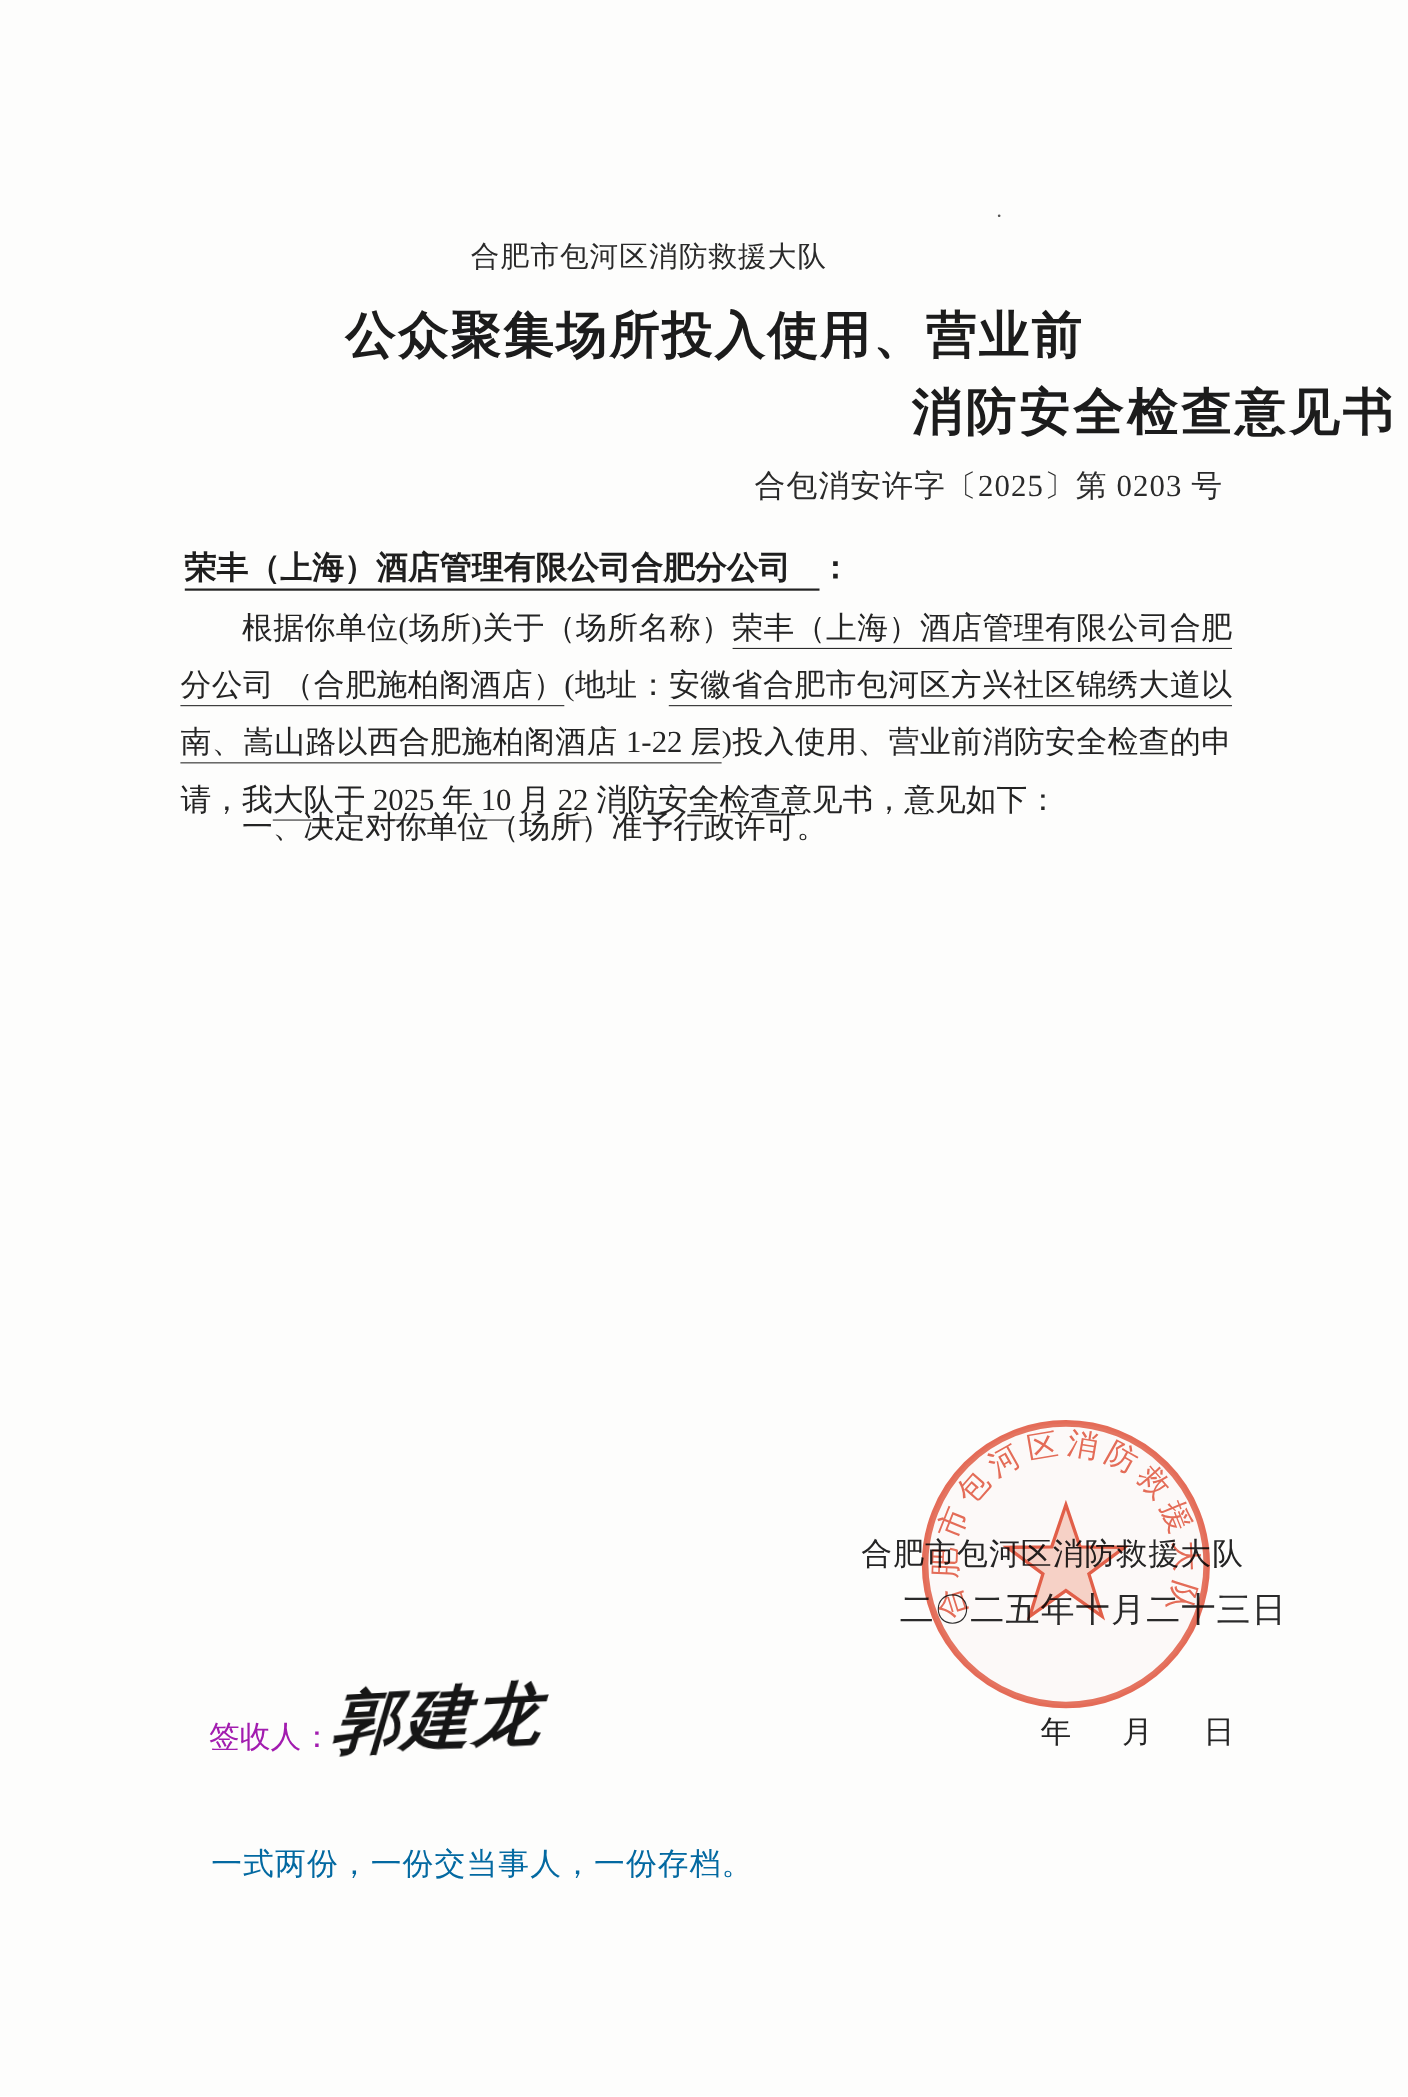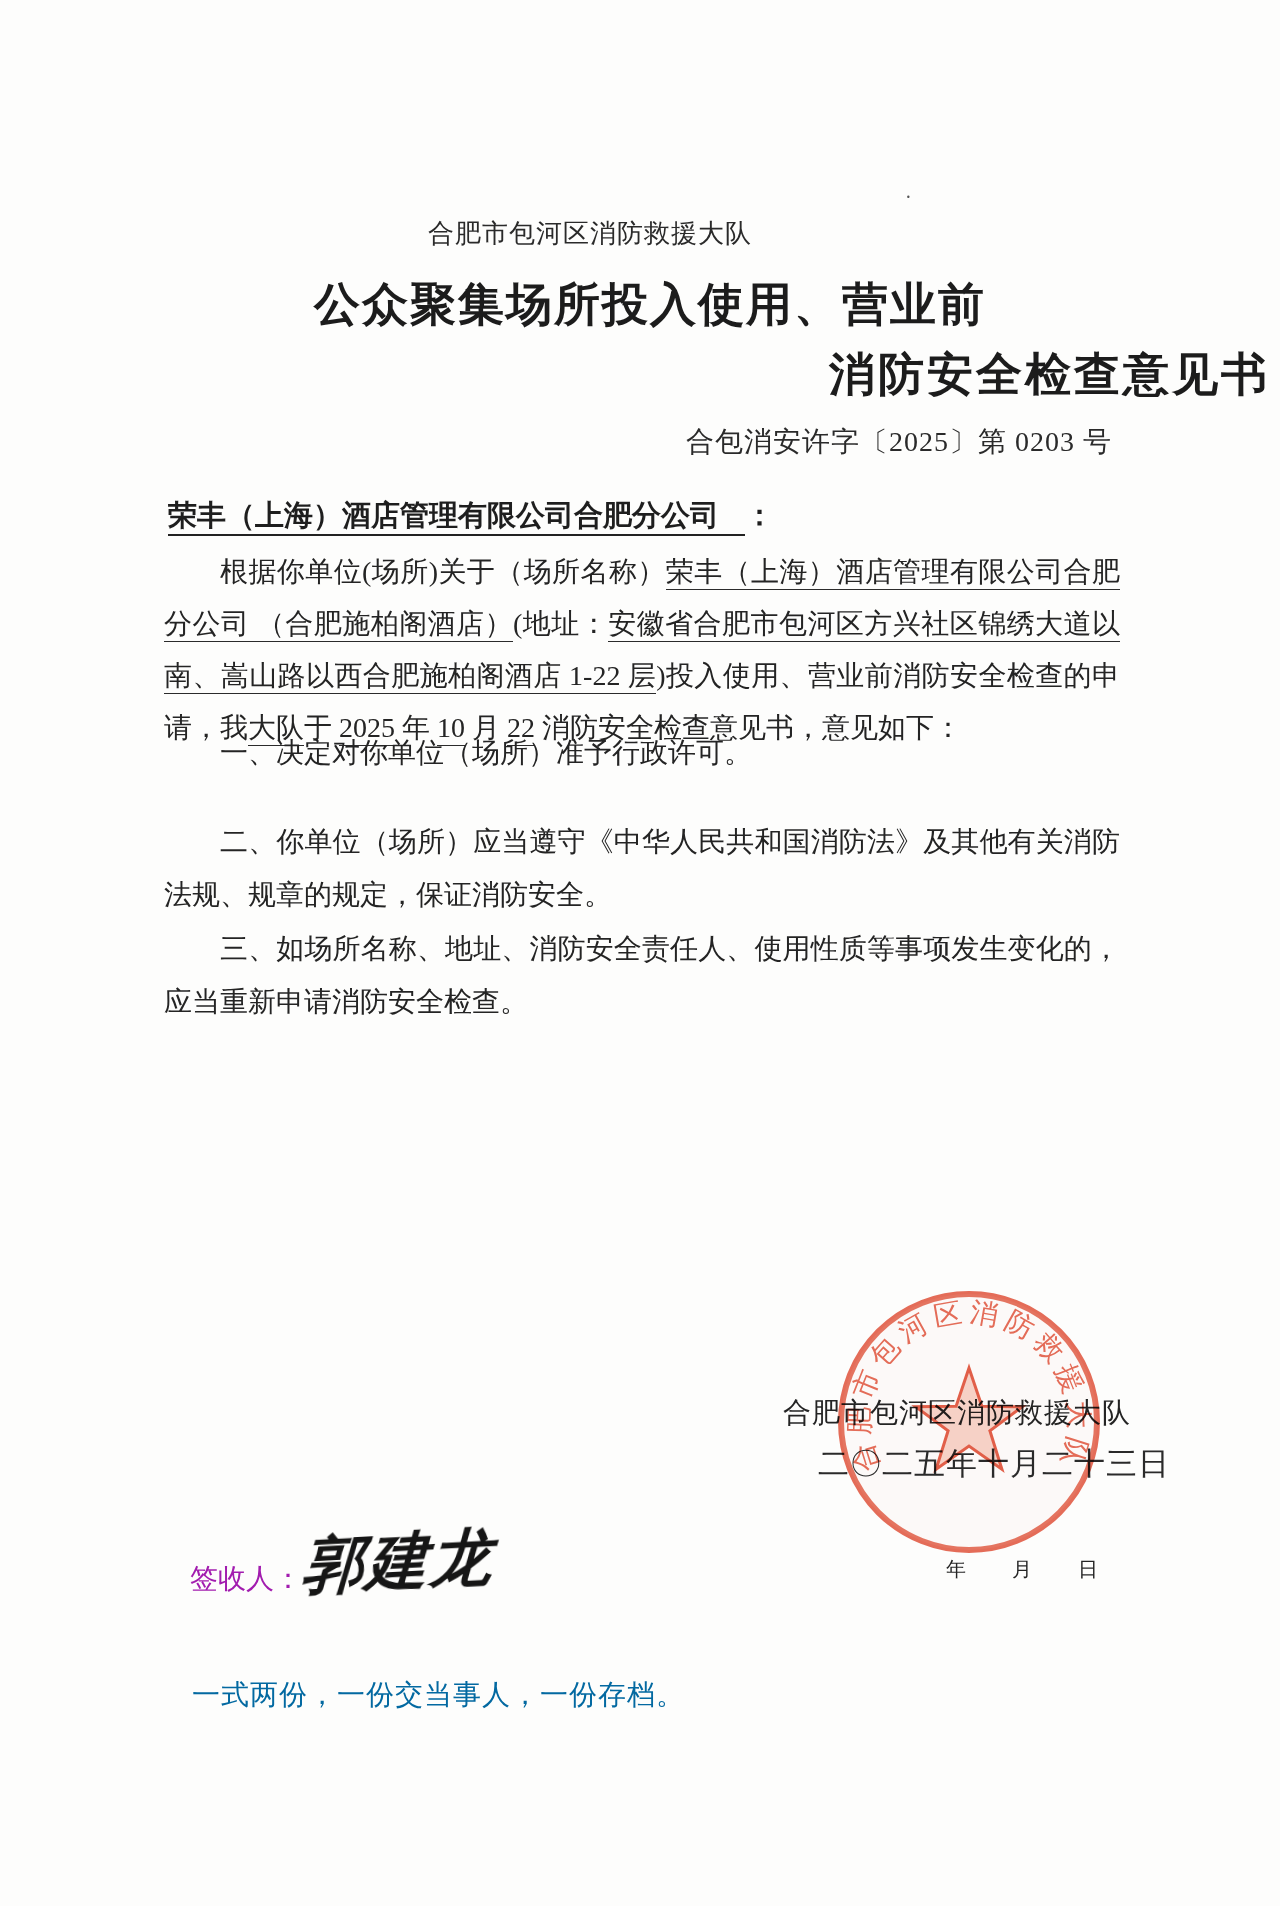--- a/index.html
+++ b/index.html
@@ -50,21 +50,21 @@
   .sig-unit{
     position:absolute;top:1394px;left:783px;
     font-size:28px;letter-spacing:1px;color:#242424;
   }
   .sig-date{
     position:absolute;top:1443px;left:818px;
     font-size:31px;letter-spacing:1px;color:#2a2a2a;font-family:Liberation Serif, serif;
   }
   .ymd{
     position:absolute;top:1556px;left:946px;
-    font-size:20px;color:#242424;
+    font-size:28px;color:#242424;
   }
   .ymd span{margin-right:46px;}
   .ymd span:last-child{margin-right:0;}
   .receipt-label{
     position:absolute;top:1560px;left:190px;
     font-size:28px;color:#a21caf;
   }
   .signature{
     position:absolute;top:1520px;left:302px;
     font-size:62px;font-weight:bold;color:#161616;
@@ -98,22 +98,20 @@
 
   <div class="addressee">
     <span class="name">荣丰（上海）酒店管理有限公司合肥分公司</span><span>：</span>
   </div>
 
   <div class="body-para">
     <span>根据你单位(场所)关于（场所名称）</span><span class="u">荣丰（上海）酒店管理有限公司合肥分公司 （合肥施柏阁酒店）</span><span>(地址：</span><span class="u">安徽省合肥市包河区方兴社区锦绣大道以南、嵩山路以西合肥施柏阁酒店 1-22 层</span><span>)投入使用、营业前消防安全检查的申请，我</span><span class="u">大队</span><span>于 </span><span class="u">2025</span><span> 年 </span><span class="u">10</span><span> 月 </span><span class="u">22</span><span> 消防安全检查意见书，意见如下：</span>
   </div>
 
   <p class="item item1">一、决定对你单位（场所）准予行政许可。</p>
-  <p class="item item2">二、你单位（场所）应当遵守《中华人民共和国消防法》及其他有关消防法规、规章的规定，保证消防安全。</p>
-  <p class="item item3">三、如场所名称、地址、消防安全责任人、使用性质等事项发生变化的，应当重新申请消防安全检查。</p>
 
   <div class="sig-unit">合肥市包河区消防救援大队</div>
   <div class="sig-date">二〇二五年十月二十三日</div>
 
   <div class="ymd">
     <span>年</span><span>月</span><span>日</span>
   </div>
 
   <div class="stamp">
     <svg width="272" height="272" viewBox="0 0 272 272">

